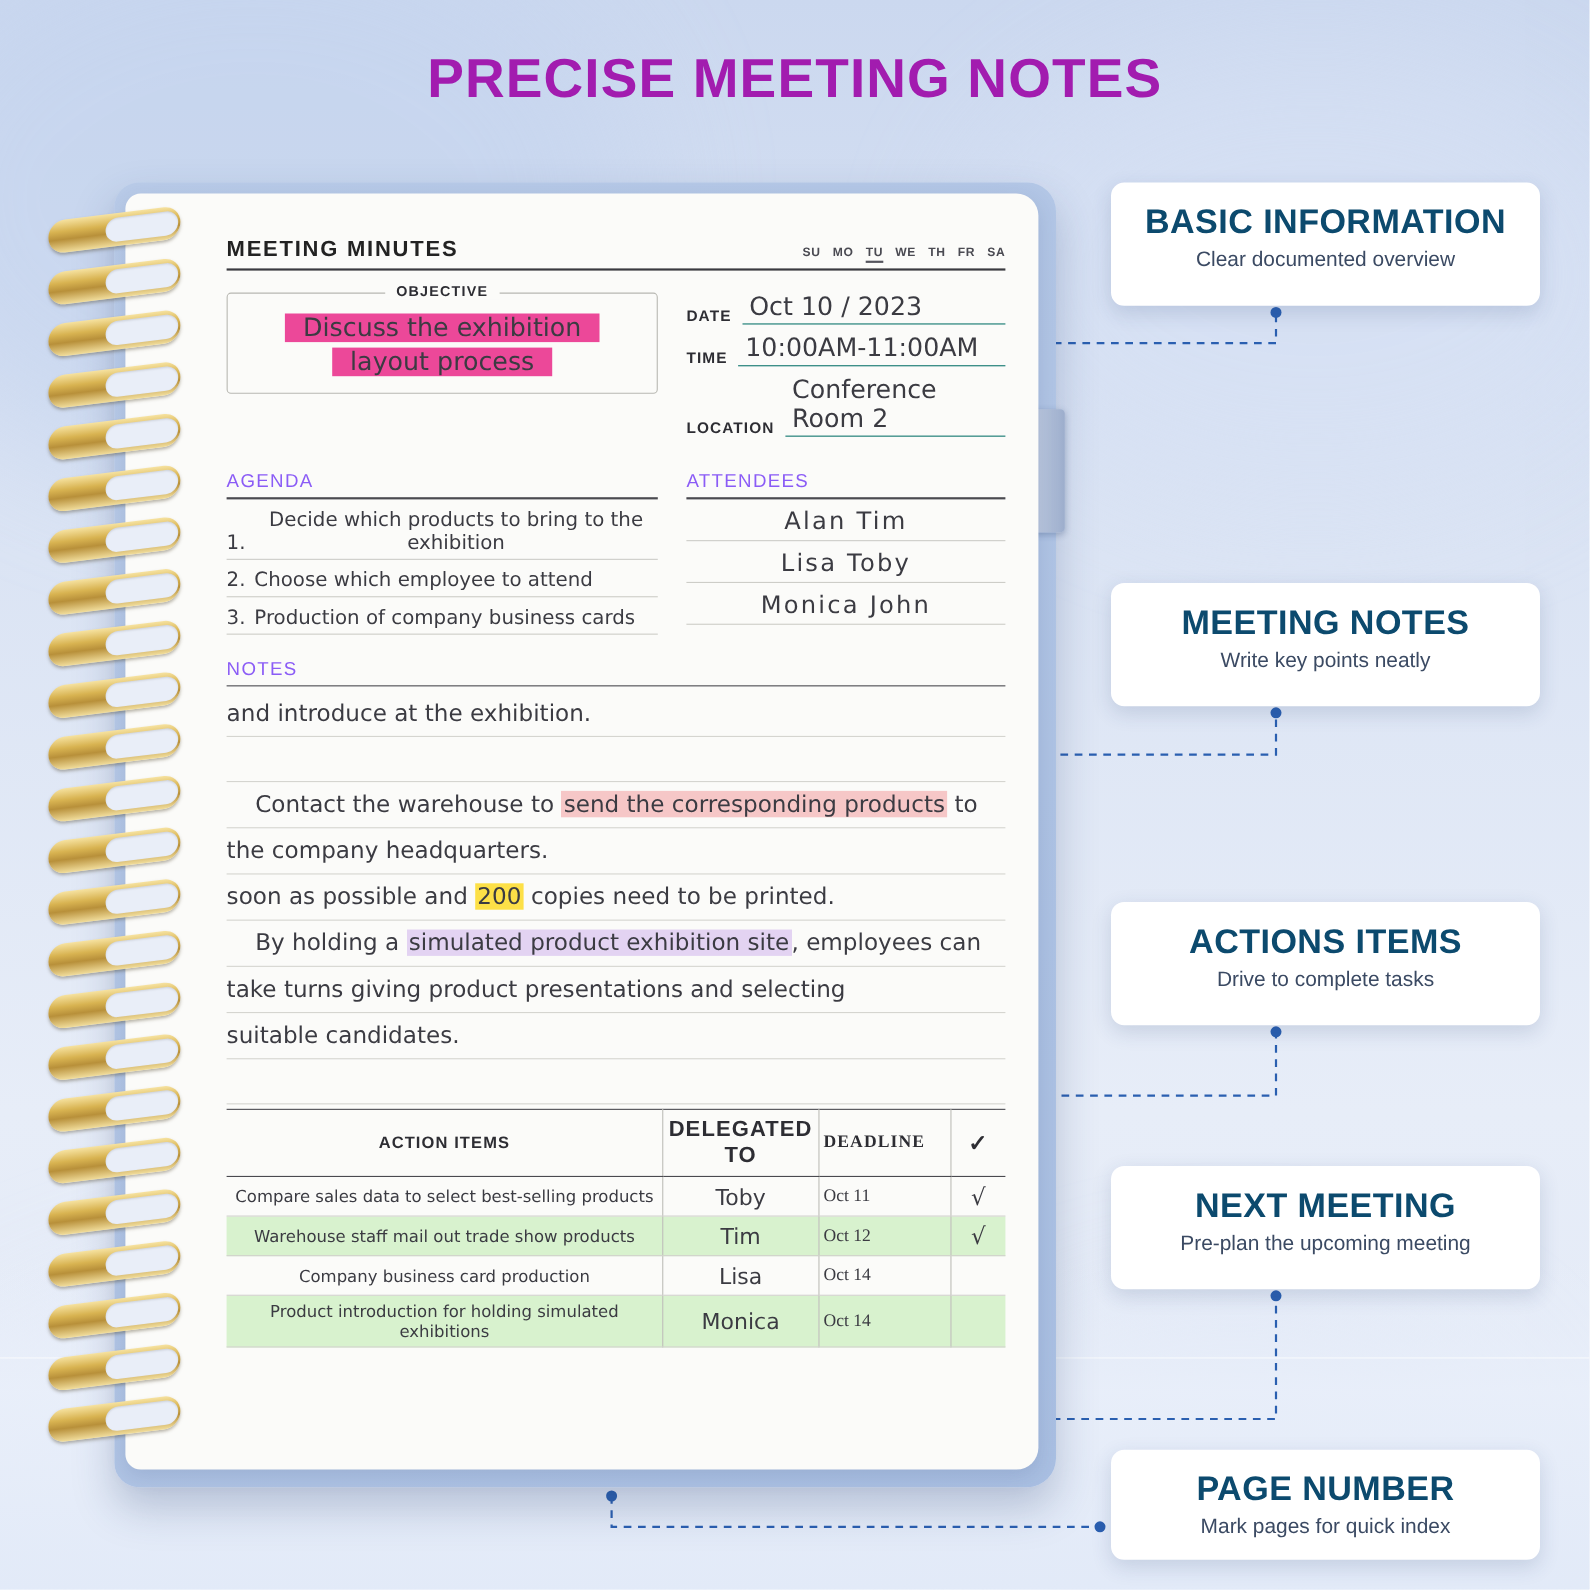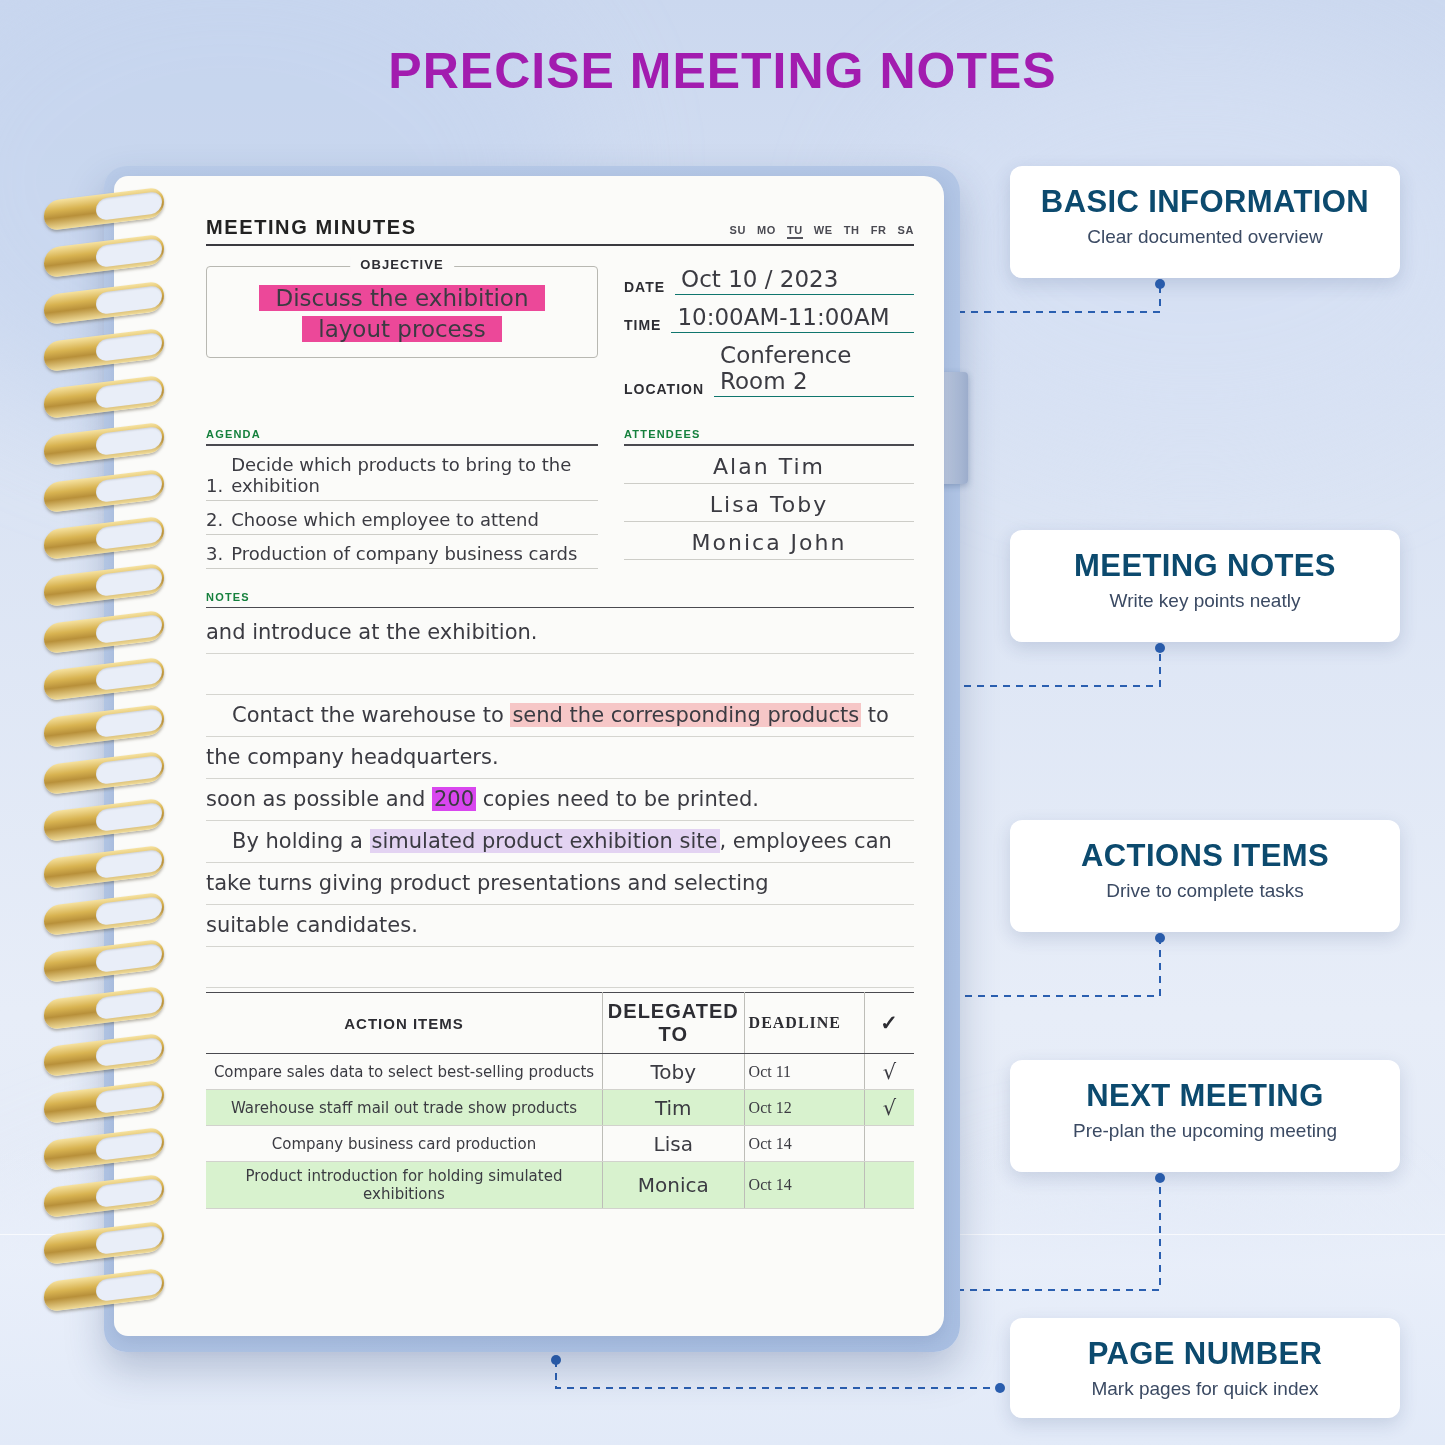--- a/index.html
+++ b/index.html
@@ -85,34 +85,34 @@
   .col-left { width:392px; }
   .col-right { flex:1; }
 
   .objective-box { border:1px solid #b8b8b2; border-radius:4px; padding:6px 10px 12px; position:relative; }
   .boxed-label {
     position:absolute; top:-10px; left:50%; transform:translateX(-50%);
     background:#fbfbf9; padding:0 10px; font-size:13px; font-weight:bold; letter-spacing:1.1px; color:#2d2d33;
   }
   .obj-text { text-align:center; font-size:23px; line-height:1.35; margin-top:10px; color:#3b3b42; }
   .hl-green { background:#ec4899; padding:0 16px; }
-  .hl-pink  { background:#d946ef; padding:0 2px; }
+  .hl-pink  { background:#fde047; padding:0 2px; }
   .hl-purple{ background:#e3d3f2; padding:0 2px; }
   .hl-rose  { background:#f6c7c7; padding:0 2px; }
 
   .info-line { display:flex; align-items:flex-end; gap:10px; margin-bottom:9px; }
   .info-line .k { font-size:14px; font-weight:bold; letter-spacing:1px; color:#2d2d33; white-space:nowrap; }
   .info-line .v { flex:1; font-size:23px; padding-left:6px; padding-bottom:2px; border-bottom:1px solid #0f766e; }
 
-  .sec-head { font-size:11px; font-weight:bold; letter-spacing:1.2px; color:#15803d; }
+  .sec-head { font-size:17px; font-weight:normal; letter-spacing:1.2px; color:#8b5cf6; }
   .sec-rule { height:1.5px; background:#4a4a50; margin-top:4px; }
 
   .agenda-item { display:flex; gap:8px; align-items:flex-end; border-bottom:1px solid #cdcdc8; padding:8px 0 4px; }
   .agenda-no { font-size:18px; }
-  .agenda-tx { font-size:18px; }
+  .agenda-tx { font-size:18px;text-align:center; }
 
   .att-line { border-bottom:1px solid #cdcdc8; padding:8px 0 4px; text-align:center; font-size:22px; letter-spacing:2px; }
 
   .notes-body { margin-top:4px; }
   .note-line { font-size:21px; line-height:41px; border-bottom:1px solid #d5d5d0; min-height:41px; }
   .note-line.indent { text-indent:26px; }
 
   
   .ai-table { width:100%; border-collapse:collapse; margin-top:4px; }
   .ai-table th {

